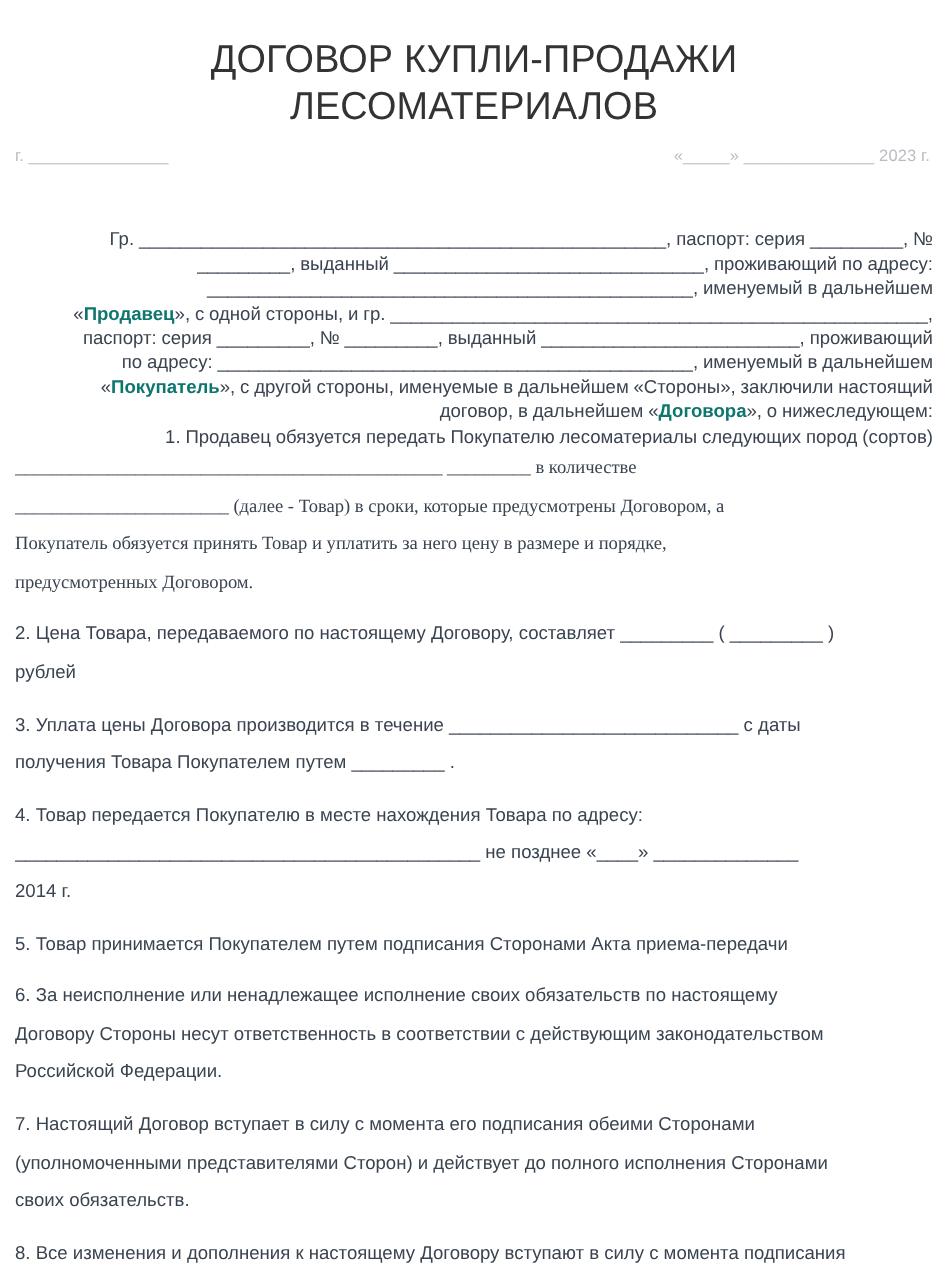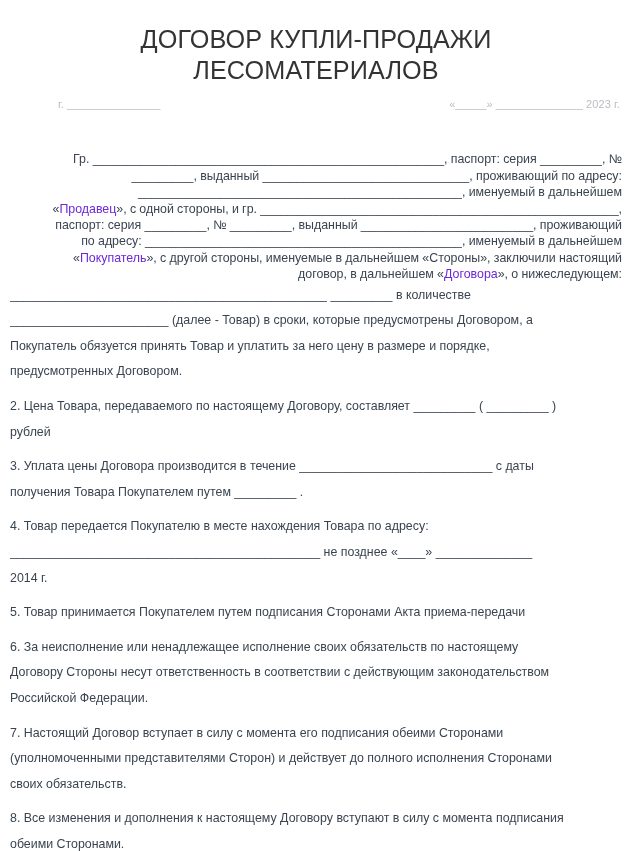--- a/index.html
+++ b/index.html
@@ -45,52 +45,52 @@
   
   .meta-row {
     display: flex;
     justify-content: space-between;
     align-items: baseline;
     margin-top: 13px;
     font-size: 11px;
     color: #b9bcc2;
     letter-spacing: 0.1px;
   }
-  .meta-city { white-space: pre; margin-left: 48px; }
+  .meta-city { white-space: pre; }
   .meta-date { white-space: pre; padding-right: 2px; }
 
   
   .dense-block {
     margin-top: 41px;
     font-size: 12.4px;
     line-height: 16.4px;
     text-align: right;
     word-spacing: -0.2px;
   }
   .dense-block .ln {
     display: block;
     white-space: pre;
     overflow: hidden;
   }
   .dense-block .ln.indent {
     padding-left: 14px;
   }
-  b, strong { font-weight: 400; color: #6d28d9; }
+  b, strong { font-weight: 700; color: #0f766e; }
 
   .clause {
     font-size: 12.4px;
     line-height: 25.6px;
     margin-top: 9px;
   }
   .clause .ln {
     display: block;
     white-space: pre;
     overflow: hidden;
   }
-  .clause.tight { margin-top: 0; }
+  .clause.tight { margin-top: 0; font-family: Liberation Serif, serif; }
 
   .cut {
     position: absolute;
     left: 10px;
     right: 12px;
     bottom: 0;
     height: 4px;
     overflow: hidden;
     font-size: 12.4px;
     line-height: 25.6px;
@@ -114,20 +114,21 @@
 
   <div class="dense-block">
     <span class="ln indent">Гр. ___________________________________________________, паспорт: серия _________, №</span>
     <span class="ln">_________, выданный ______________________________, проживающий по адресу:</span>
     <span class="ln">_______________________________________________, именуемый в дальнейшем</span>
     <span class="ln">«<b>Продавец</b>», с одной стороны, и гр. ____________________________________________________,</span>
     <span class="ln">паспорт: серия _________, № _________, выданный _________________________, проживающий</span>
     <span class="ln">по адресу: ______________________________________________, именуемый в дальнейшем</span>
     <span class="ln">«<b>Покупатель</b>», с другой стороны, именуемые в дальнейшем «Стороны», заключили настоящий</span>
     <span class="ln">договор, в дальнейшем «<b>Договора</b>», о нижеследующем:</span>
+    <span class="ln">1. Продавец обязуется передать Покупателю лесоматериалы следующих пород (сортов)</span>
   </div>
 
   <div class="clause tight">
     <span class="ln">______________________________________________ _________ в количестве</span>
     <span class="ln">_______________________ (далее - Товар) в сроки, которые предусмотрены Договором, а</span>
     <span class="ln">Покупатель обязуется принять Товар и уплатить за него цену в размере и порядке,</span>
     <span class="ln">предусмотренных Договором.</span>
   </div>
 
   <div class="clause">

